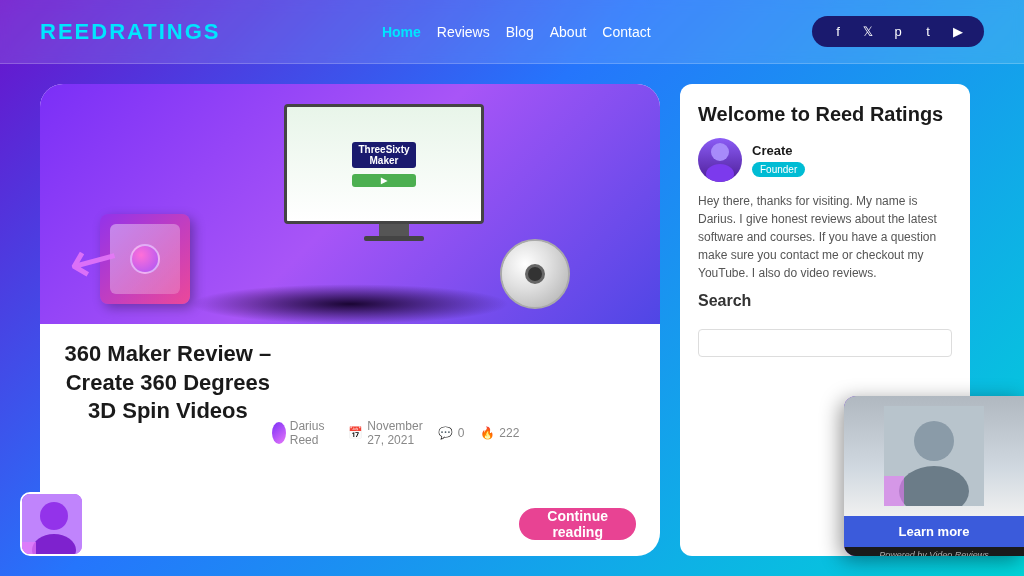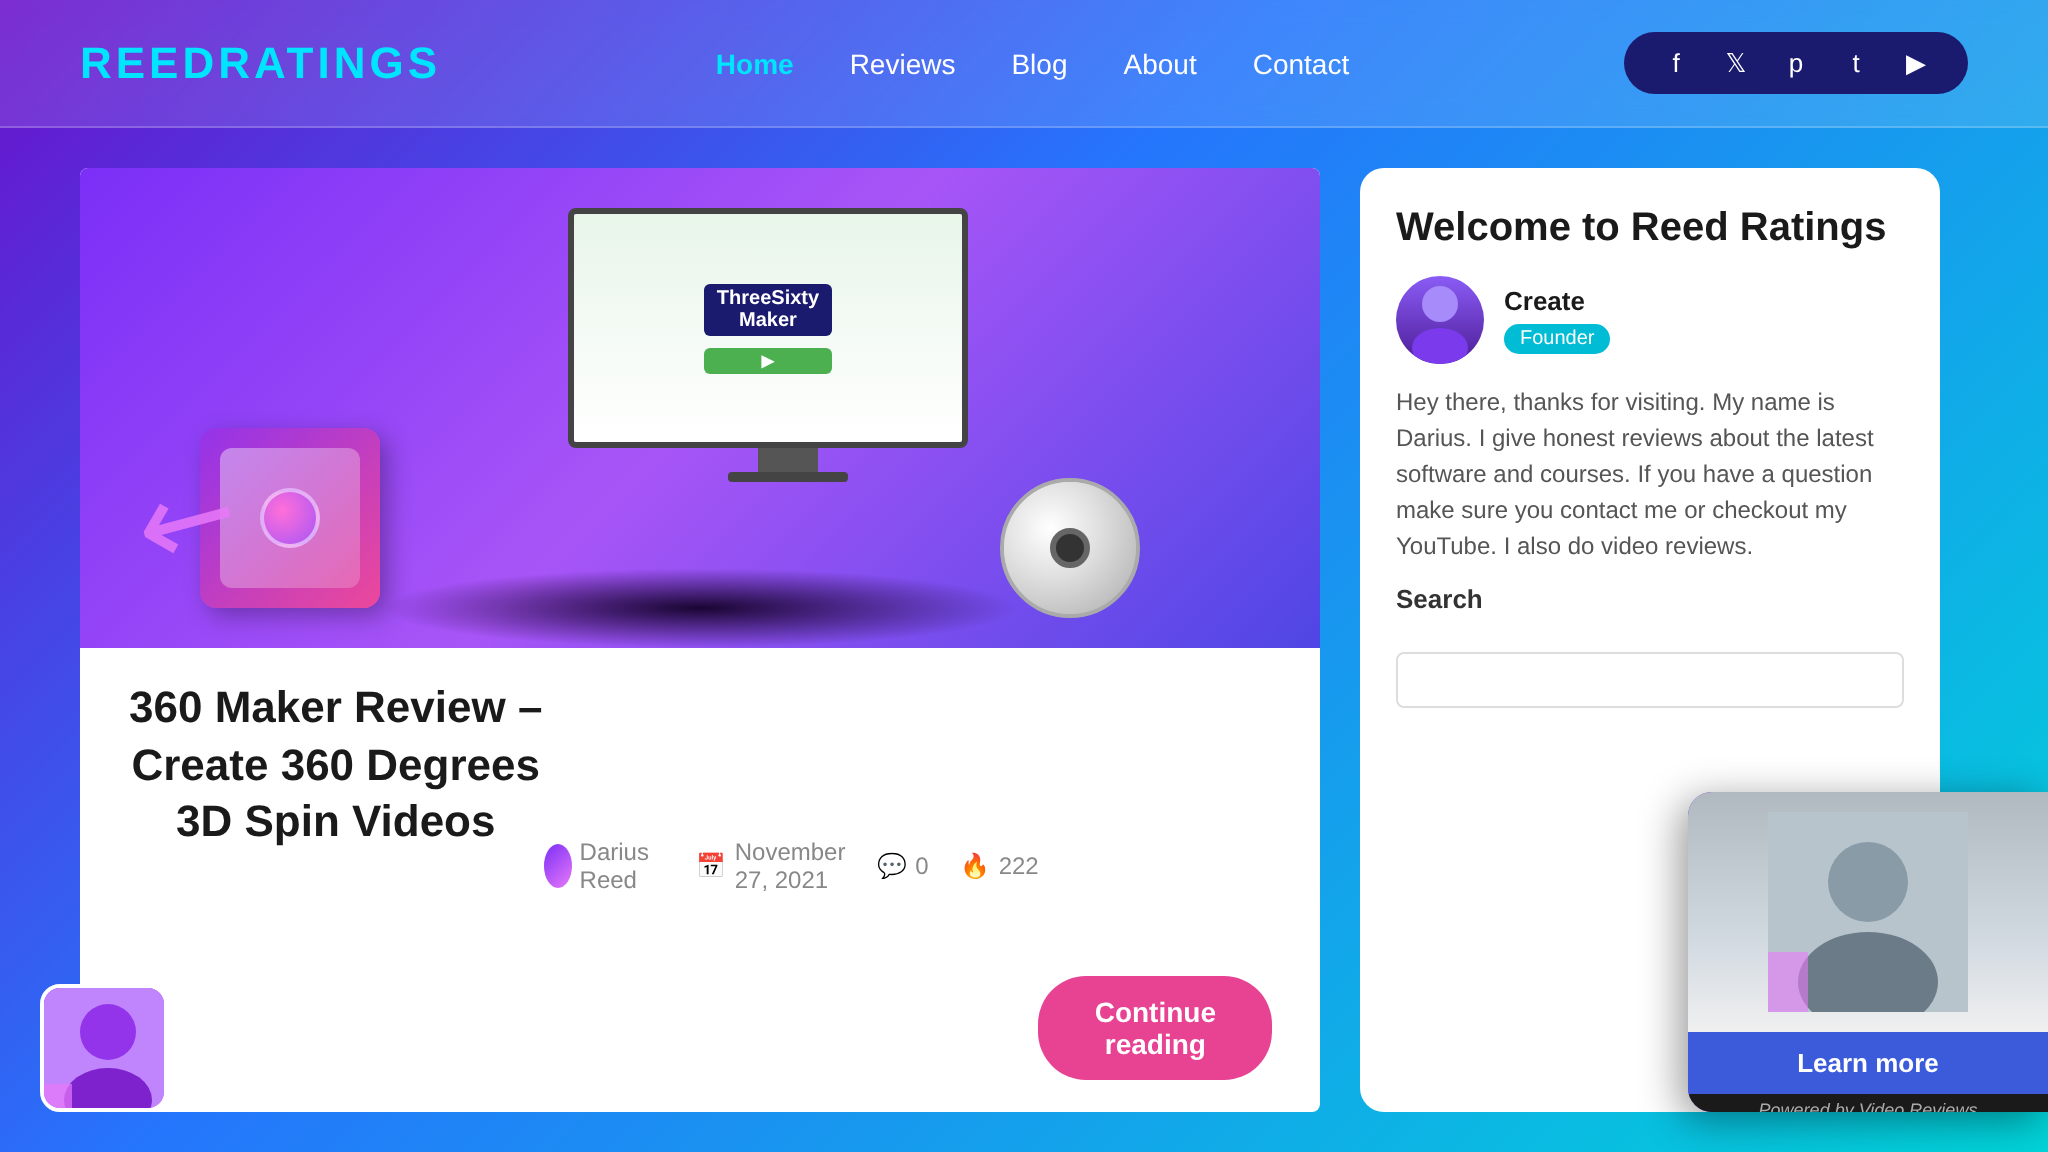--- a/index.html
+++ b/index.html
@@ -26,21 +26,21 @@
       font-size: 22px;
       font-weight: 700;
       color: #fff;
       letter-spacing: 2px;
       text-transform: uppercase;
     }
     .logo span { color: #00e5ff; }
     .nav {
       display: flex;
       align-items: center;
-      gap: 28px;
+      gap: 16px;
     }
     .nav a {
       color: #fff;
       text-decoration: none;
       font-size: 14px;
       font-weight: 500;
     }
     .nav a.active { color: #00e5ff; font-weight: 700; }
     .social-icons {
       display: flex;
@@ -61,21 +61,21 @@
       display: flex;
       gap: 20px;
       padding: 20px 40px;
       height: calc(576px - 64px);
     }
 
     
     .main-post {
       flex: 1;
       background: #fff;
-      border-radius: 4px;
+      border-radius: 23px;
       overflow: hidden;
       display: flex;
       flex-direction: column;
       max-width: 620px;
       position: relative;
     }
     .post-image {
       width: 100%;
       height: 240px;
       background: linear-gradient(135deg, #7b2ff7, #a855f7, #4f46e5);
@@ -220,21 +220,21 @@
       width: 22px;
       height: 22px;
       border-radius: 50%;
       background: linear-gradient(135deg, #7b2ff7, #e879f9);
     }
     .continue-btn {
       background: #e84393;
       color: #fff;
       border: none;
       border-radius: 24px;
-      padding: 10px 28px;
+      padding: 0 28px;
       font-size: 14px;
       font-weight: 600;
       cursor: pointer;
       align-self: center;
       margin-top: auto;
     }
 
     
     .sidebar {
       width: 290px;
@@ -293,21 +293,21 @@
       margin-top: 4px;
       display: inline-block;
     }
     .welcome-text {
       font-size: 12px;
       color: #555;
       line-height: 1.5;
       margin-bottom: 10px;
     }
     .search-label {
-      font-size: 13px;
+      font-size: 16px;
       font-weight: 600;
       color: #333;
       margin-top: 8px;
       margin-bottom: 19px;
     }
     .search-input {
       width: 100%;
       border: 1px solid #ddd;
       border-radius: 4px;
       padding: 6px 10px;

